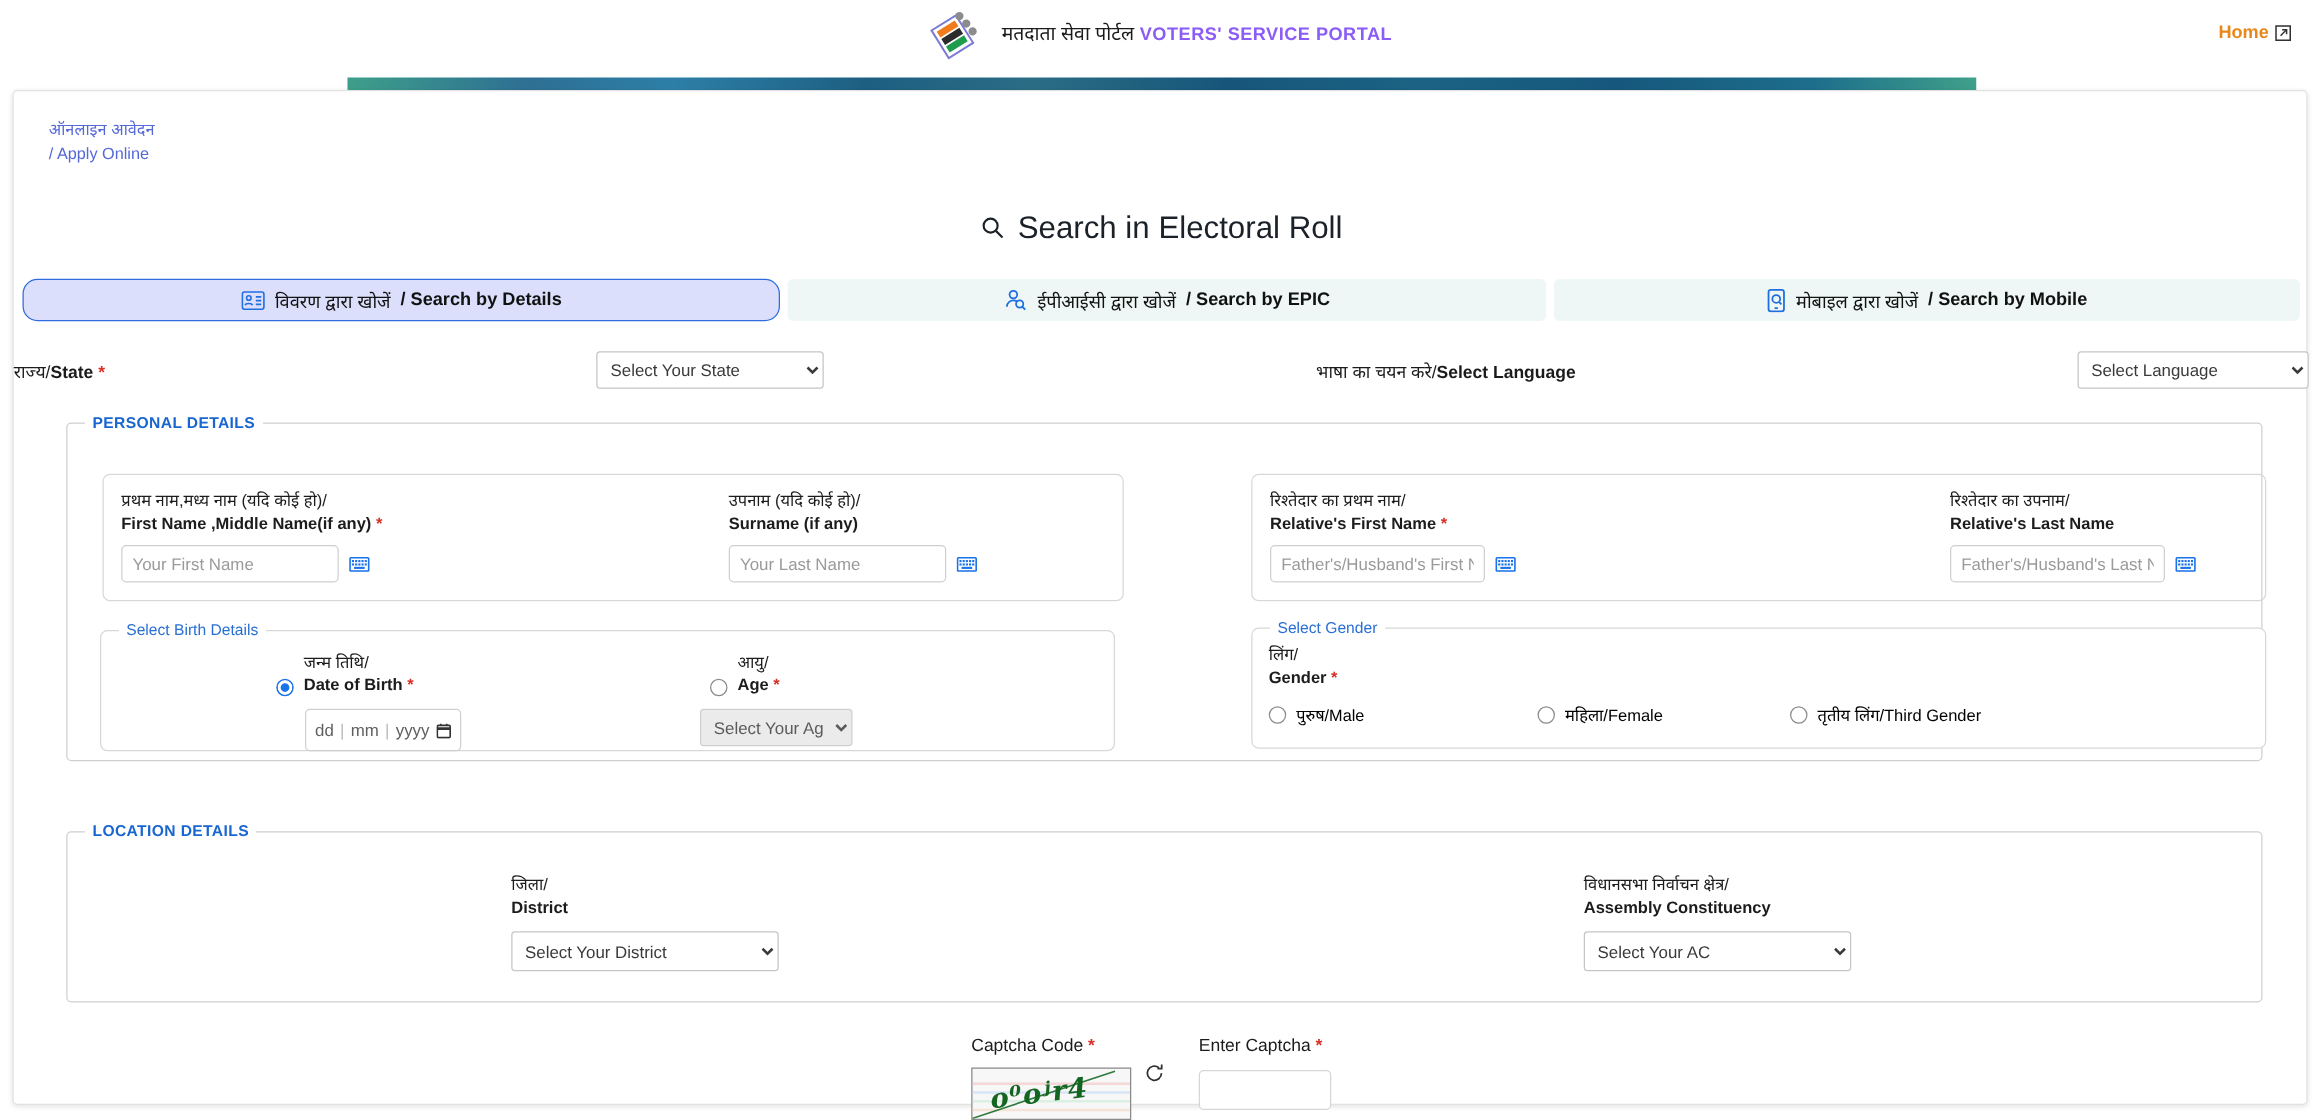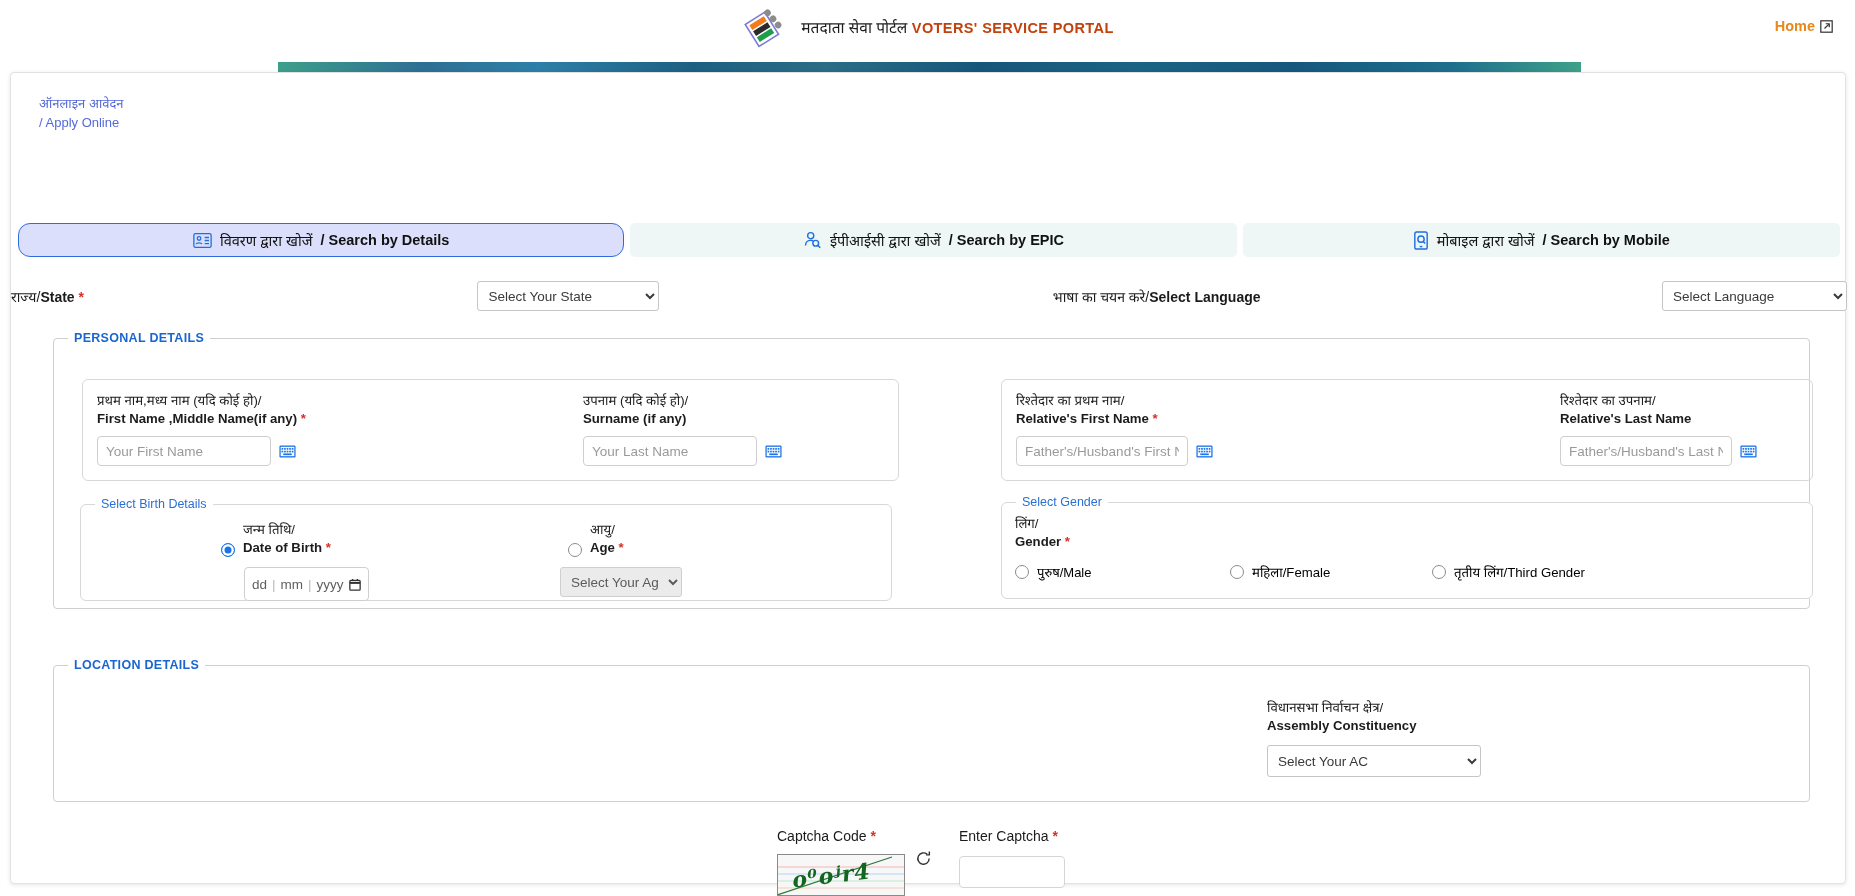--- a/index.html
+++ b/index.html
@@ -15,21 +15,21 @@
   
   .top-header {
     position: absolute; top: 0; left: 0; width: 1855px; height: 56px;
     background: #ffffff; display: flex; align-items: center; justify-content: center;
     z-index: 5;
   }
   .brand { display: flex; align-items: center; gap: 14px; }
   .brand-logo { width: 46px; height: 46px; position: relative; }
   .brand-text { line-height: 1.12; }
   .brand-hi { font-size: 15.5px; color:#1b1b1b; font-weight: 400; }
-  .brand-en { font-size: 14.5px; color:#c2410c; font-weight: 700; letter-spacing: .4px; }
+  .brand-en { font-size: 14.5px; color:#8b5cf6; font-weight: 700; letter-spacing: .4px; }
   .home-link {
     position: absolute; right: 22px; top: 18px;
     font-size: 14.5px; font-weight: 700; color: #e8871a;
     display: flex; align-items: center; gap: 5px; cursor: pointer;
   }
   .home-link .ext { color:#333; display:inline-flex; }
 
   
   .banner {
     position: absolute; top: 62px; left: 278px; width: 1303px; height: 40px;
@@ -213,20 +213,29 @@
 
   <div class="banner"></div>
 
   <div class="card">
 
     <div class="apply-online">
       <span class="hi">ऑनलाइन आवेदन</span>
       <span class="en">/ Apply Online</span>
     </div>
 
+    <div class="page-title">
+      <span class="mag">
+        <svg width="20" height="20" viewBox="0 0 20 20" fill="none" stroke="#1b2128" stroke-width="1.7" style="vertical-align:-3px">
+          <circle cx="8.5" cy="8.5" r="5.6"></circle>
+            <path d="M12.7 12.7 L18 18"></path>
+        </svg>
+      </span>
+      <span>Search in Electoral Roll</span>
+    </div>
 
     <div class="tabs">
 
       <div class="tab tab-1 active">
         <span class="tab-ico">
           <svg width="19" height="17" viewBox="0 0 22 18" fill="none" stroke="#1f6fe0" stroke-width="1.5">
             <rect x="1" y="1" width="20" height="16" rx="2"></rect>
             <circle cx="7" cy="6.6" r="2.1"></circle>
             <path d="M3.6 13.2c.6-2 6.2-2 6.8 0"></path>
             <path d="M13.5 5.5h5M13.5 9h5M13.5 12.5h5"></path>
@@ -461,20 +470,29 @@
               <span style="font-size:13.2px"><span>तृतीय लिंग</span><span>/Third Gender</span></span>
             </div>
           </div>
         </div>
       </fieldset>
     </fieldset>
 
     <fieldset class="section sec-location">
       <legend>LOCATION DETAILS</legend>
 
+      <div style="position:absolute; left:355px; top:27px;">
+        <div class="flabel">
+          <span class="hi">जिला/</span>
+          <span class="en">District</span>
+        </div>
+        <select class="sel" style="width:214px; height:32px; margin-top:10px;">
+          <option>Select Your District</option>
+        </select>
+      </div>
 
       <div style="position:absolute; left:1213px; top:27px;">
         <div class="flabel">
           <span class="hi">विधानसभा निर्वाचन क्षेत्र/</span>
           <span class="en">Assembly Constituency</span>
         </div>
         <select class="sel" style="width:214px; height:32px; margin-top:10px;">
           <option>Select Your AC</option>
         </select>
       </div>

